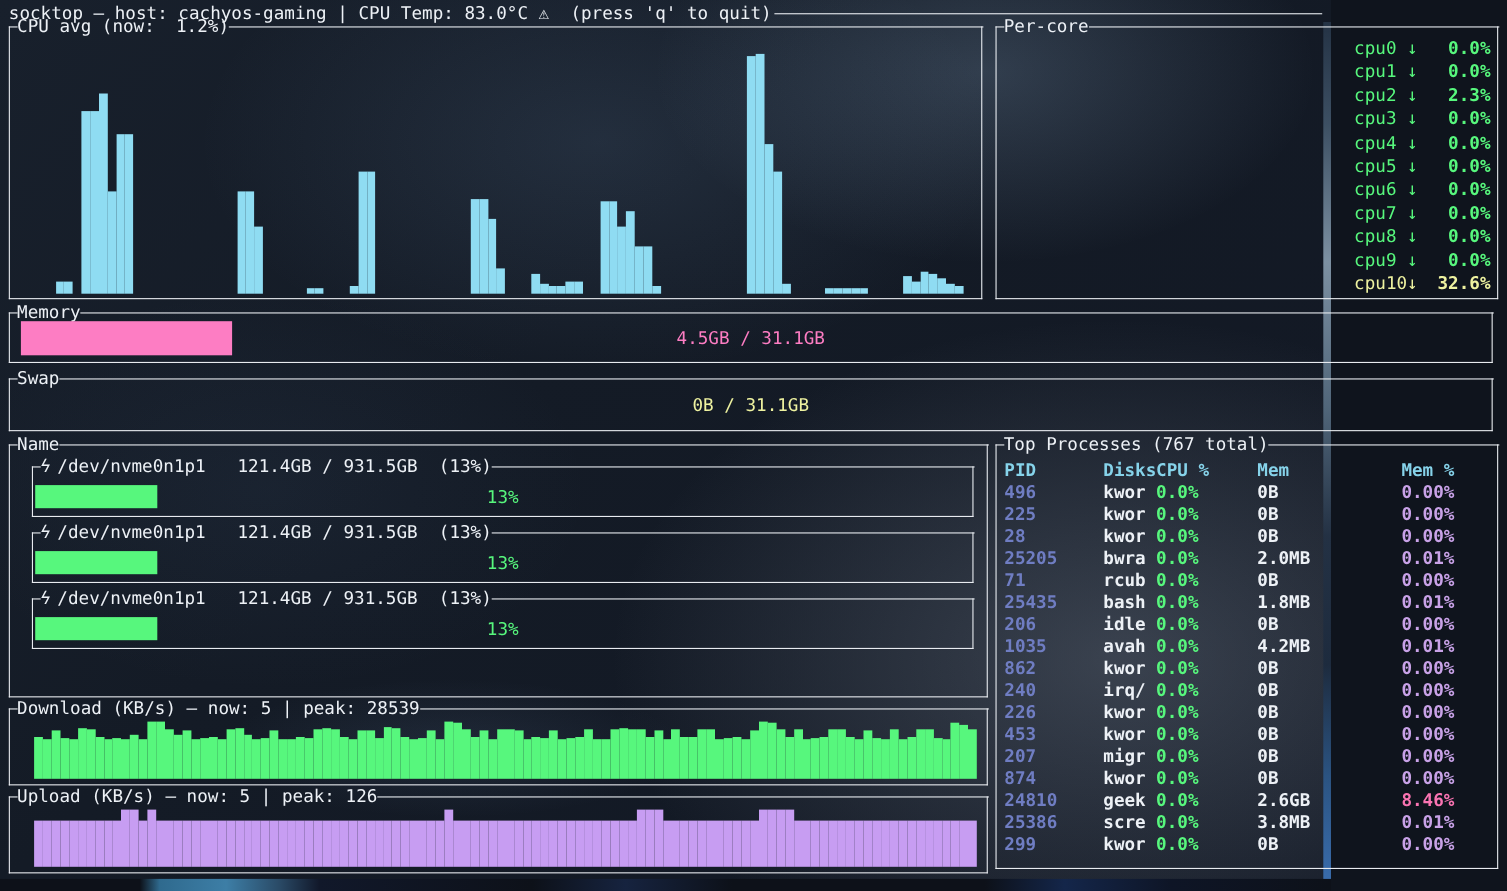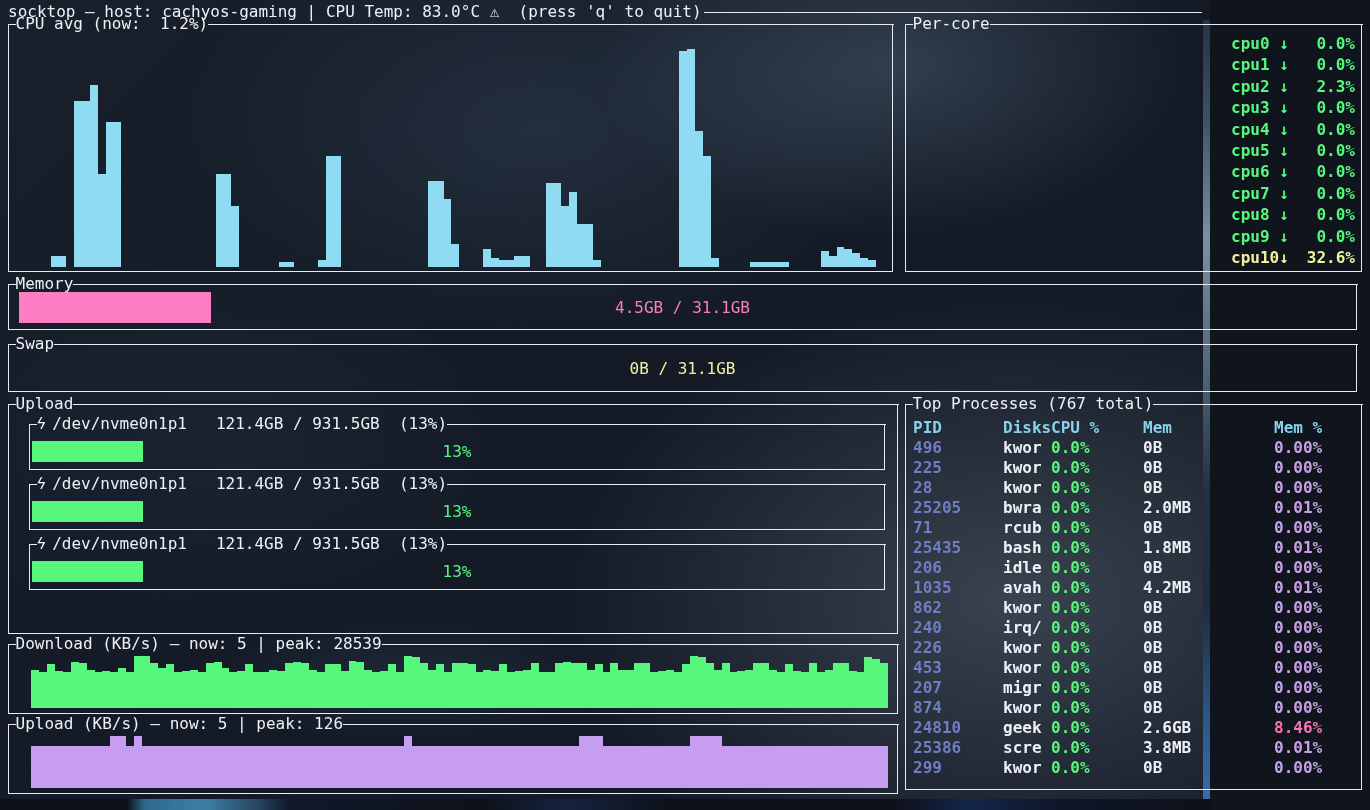--- a/index.html
+++ b/index.html
@@ -49,21 +49,21 @@
 
   .chart{position:absolute;display:flex;align-items:flex-end;}
   #cpu-chart{left:18px;right:8px;bottom:4px;top:16px;}
   #dl-chart {left:22px;right:8px;bottom:5px;top:12px;}
   #ul-chart {left:22px;right:8px;bottom:5px;top:12px;}
   .chart > div{flex:1 1 0;}
 
   #core-rows{position:absolute;top:10px;bottom:4px;left:5px;right:6px;display:flex;flex-direction:column;justify-content:space-between;}
   .core-row{height:19px;display:flex;align-items:flex-end;white-space:pre;}
   .spark{flex:1;display:flex;align-items:flex-end;height:19px;margin-right:4px;}
-  .clabel{width:66px;font-weight:700;line-height:19px;margin-left:20px;}
+  .clabel{width:66px;font-weight:400;line-height:19px;margin-left:20px;}
   .cpct{width:58px;text-align:right;font-weight:700;line-height:19px;}
 
   .gauge{position:absolute;left:10px;right:10px;top:8px;bottom:6px;}
   .gfill{position:absolute;left:0;top:0;bottom:0;background:var(--pink);}
   .glabel{position:absolute;inset:0;display:flex;align-items:center;justify-content:center;white-space:pre;}
   #p-mem .glabel{color:var(--pink);}
   #p-swap .glabel{color:var(--yellow);}
 
   #disk-list{position:absolute;top:20px;left:20px;right:12px;display:flex;flex-direction:column;gap:14px;}
   .dbox{position:relative;height:46px;border:1.5px solid var(--border);border-top:none;}
@@ -235,21 +235,21 @@
 
   <div class="panel" id="p-swap">
     <div class="ptitle"><span>Swap</span></div>
     <div class="gauge">
       <div class="gfill" id="swap-fill" style="width: 0%;"></div>
       <div class="glabel">0B / 31.1GB</div>
     </div>
   </div>
 
   <div class="panel" id="p-disks">
-    <div class="ptitle"><span>Upload</span></div>
+    <div class="ptitle"><span>Name</span></div>
     <div id="disk-list">
         <div class="dbox">
           <div class="ptitle"><span class="dicon">ϟ</span><span>/dev/nvme0n1p1   121.4GB / 931.5GB  (13%)</span></div>
           <div class="dbar" style="width: 13%;"></div>
           <div class="dlabel">13%</div>
         </div>
         <div class="dbox">
           <div class="ptitle"><span class="dicon">ϟ</span><span>/dev/nvme0n1p1   121.4GB / 931.5GB  (13%)</span></div>
           <div class="dbar" style="width: 13%;"></div>
           <div class="dlabel">13%</div>

